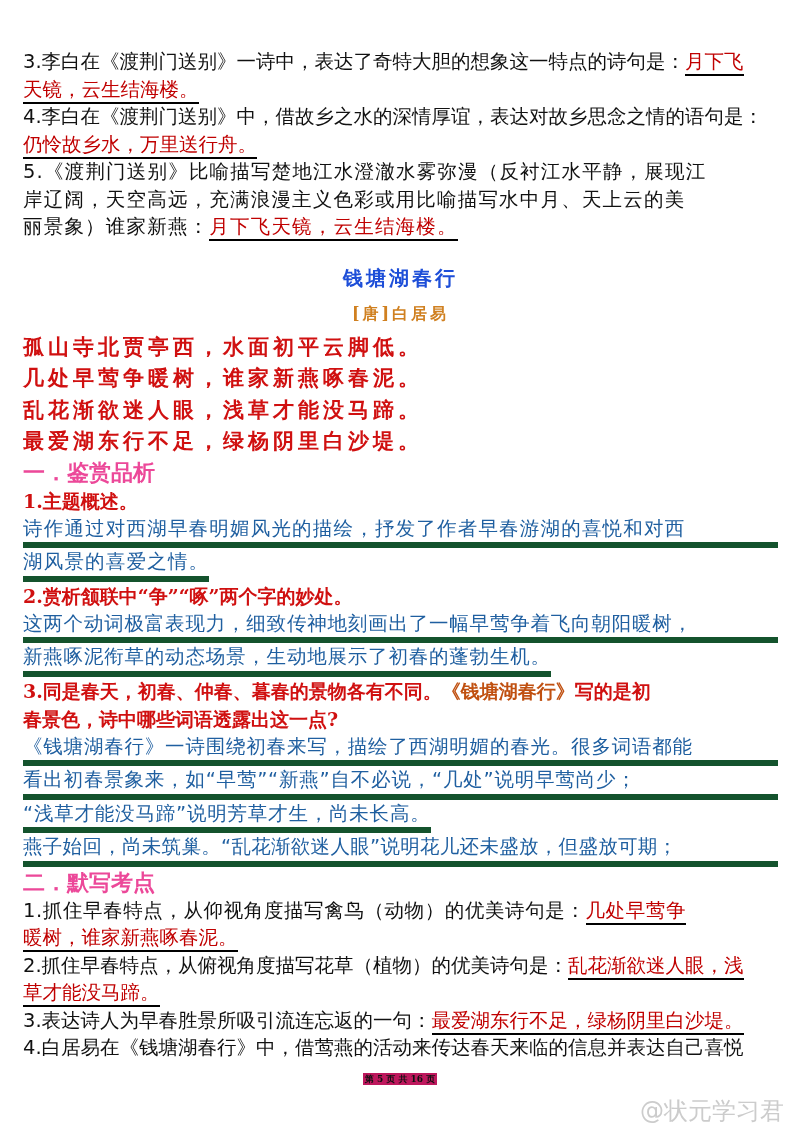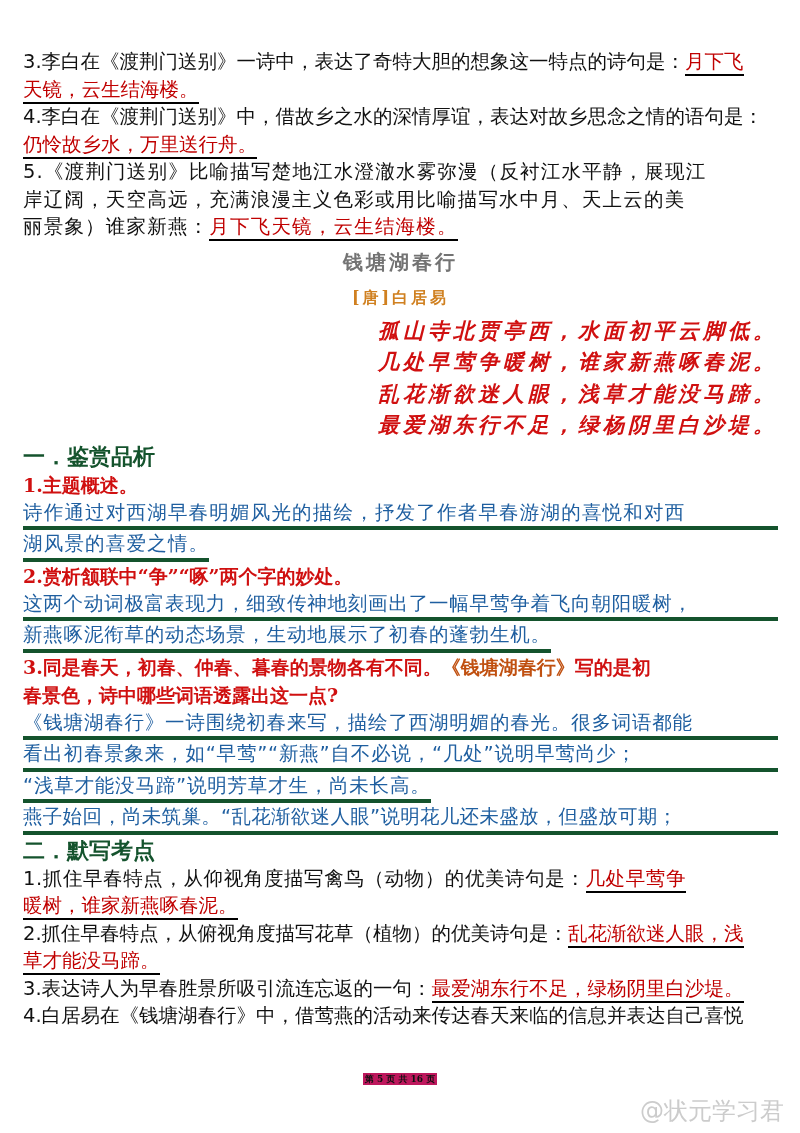--- a/index.html
+++ b/index.html
@@ -1,27 +1,27 @@
 <!DOCTYPE html>
 <html><head>
   <meta charset="utf-8">
   <style>
     html, body { margin: 0; padding: 0; background: #ffffff; }
     body { width: 800px; height: 1133px; position: relative; overflow: hidden; font-family: "DejaVu Sans", sans-serif; color: #111; }
     .page { position: absolute; left: 23px; top: 48px; width: 755px; }
     .line { font-size: 19.5px; line-height: 27.5px; letter-spacing: 0px; white-space: nowrap; }
     .ans { color: #c00000; border-bottom: 2px solid #000000; padding-bottom: 1px; }
     .blue { color: #1f5fa0; }
-    .blue-u { color: #1f5fa0; border-bottom: 4px solid #14532d; display: block; width: 100%; }
+    .blue-u { color: #1f5fa0; border-bottom: 6px solid #14532d; display: block; width: 100%; }
     .blue-u.short { display: inline-block; width: auto; }
     .center { text-align: center; }
-    .poem-title { color: #737373; font-family: "DejaVu Serif", serif; font-weight: bold; font-size: 20px; letter-spacing: 3px; line-height: 35px; margin-top: 4px; }
+    .poem-title { color: #1d4ed8; font-family: "DejaVu Serif", serif; font-weight: bold; font-size: 20px; letter-spacing: 3px; line-height: 35px; margin-top: 20px; }
     .poem-author { color: #d08020; font-family: "DejaVu Serif", serif; font-weight: bold; font-size: 16px; letter-spacing: 3px; line-height: 35px; }
-    .poem-line { color: #d01010; font-family: "DejaVu Serif", serif; font-weight: bold; font-size: 21px; letter-spacing: 4px; line-height: 31.5px; text-align: right; font-style: italic; }
-    .sec-title { font-family: "DejaVu Serif", serif; font-weight: bold; font-size: 22px; line-height: 30px; color: #14532d; }
+    .poem-line { color: #d01010; font-family: "DejaVu Serif", serif; font-weight: bold; font-size: 21px; letter-spacing: 4px; line-height: 31.5px; text-align: left; }
+    .sec-title { font-family: "DejaVu Serif", serif; font-weight: bold; font-size: 22px; line-height: 30px; color: #ec4899; }
     .q-red { font-family: "DejaVu Serif", serif; font-weight: bold; color: #d01010; font-size: 19px; line-height: 28px; }
     .q-red .title-ref { color: #c05010; }
     .footer { position: absolute; top: 1067px; left: 0; width: 800px; text-align: center; }
     .footer span { background: #be185d; font-family: "DejaVu Serif", serif; font-size: 9px; padding: 1px 2px; font-weight: bold; }
     .watermark { position: absolute; right: 16px; top: 1095px; color: #cccccc; font-size: 24px; }
   </style>
 </head>
 <body>
 
 <div class="page">

